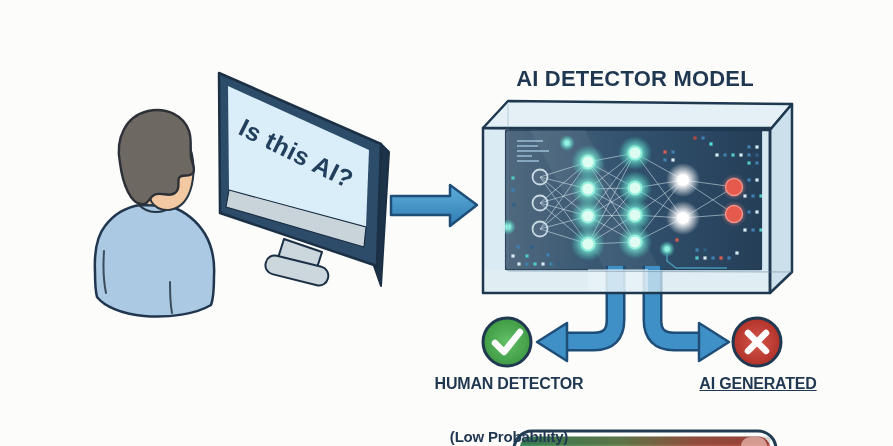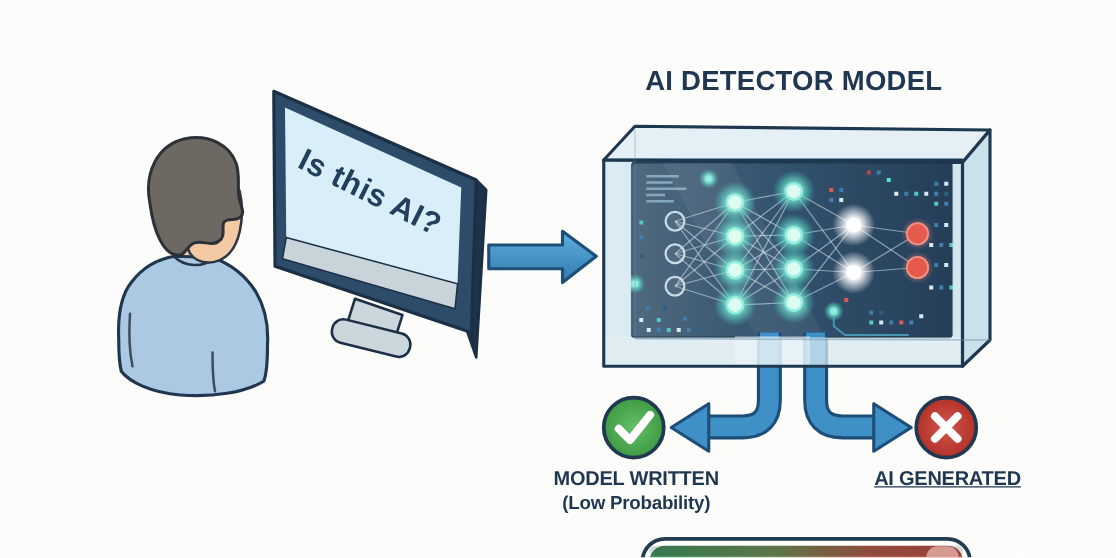--- a/index.html
+++ b/index.html
@@ -3,30 +3,30 @@
 <meta charset="utf-8">
 <style>
   html,body{margin:0;padding:0;background:#ffffff;}
   .canvas{
     position:relative;width:893px;height:446px;overflow:hidden;
     background:var(--bg,#fcfcfb);
     font-family:"Liberation Sans",sans-serif;
   }
   .canvas svg{position:absolute;left:0;top:0;}
   .title{
-    position:absolute;left:495px;top:52px;width:280px;text-align:center;
+    position:absolute;left:495px;top:66px;width:280px;text-align:center;
     font-size:22px;font-weight:800;letter-spacing:.2px;
     color:var(--dark-navy,#1c3246);
   }
   .outcome-label{
     position:absolute;text-align:center;font-weight:700;
     color:var(--dark-navy,#223a52);
     font-size:16px;line-height:19px;letter-spacing:-.2px;
   }
-  .outcome-label .sub{font-size:15px;}
+  .outcome-label .sub{font-size:15px;margin-top:34px;}
   #label-human{left:427px;top:374px;width:164px;}
   #label-ai{left:675px;top:374px;width:166px;text-decoration:underline;}
 </style>
 </head>
 <body>
 
 <div class="canvas">
 
   <svg width="893" height="446" viewBox="0 0 893 446">
     <defs>
@@ -268,21 +268,21 @@
       <rect x="514" y="431" width="262" height="36" rx="18" fill="#fdfefe" stroke="#223c52" stroke-width="3"></rect>
       <rect x="519.5" y="436.5" width="251" height="25" rx="12.5" fill="url(#meterGrad)"></rect>
       <rect x="519.5" y="436.5" width="251" height="8" rx="4" fill="#000000" opacity="0.15"></rect>
       <rect x="741" y="437" width="26" height="24" rx="9" fill="#e8b8b0" opacity="0.75"></rect>
     </g>
   </svg>
 
   <div class="title">AI DETECTOR MODEL</div>
 
   <div class="outcome-label" id="label-human">
-    <div>MODEL WRITTEN</div>
+    <div>HUMAN DETECTOR</div>
     <div class="sub">(Low Probability)</div>
   </div>
 
   <div class="outcome-label" id="label-ai">
     <div>AI GENERATED</div>
   </div>
 
 </div>
 
 </body></html>

